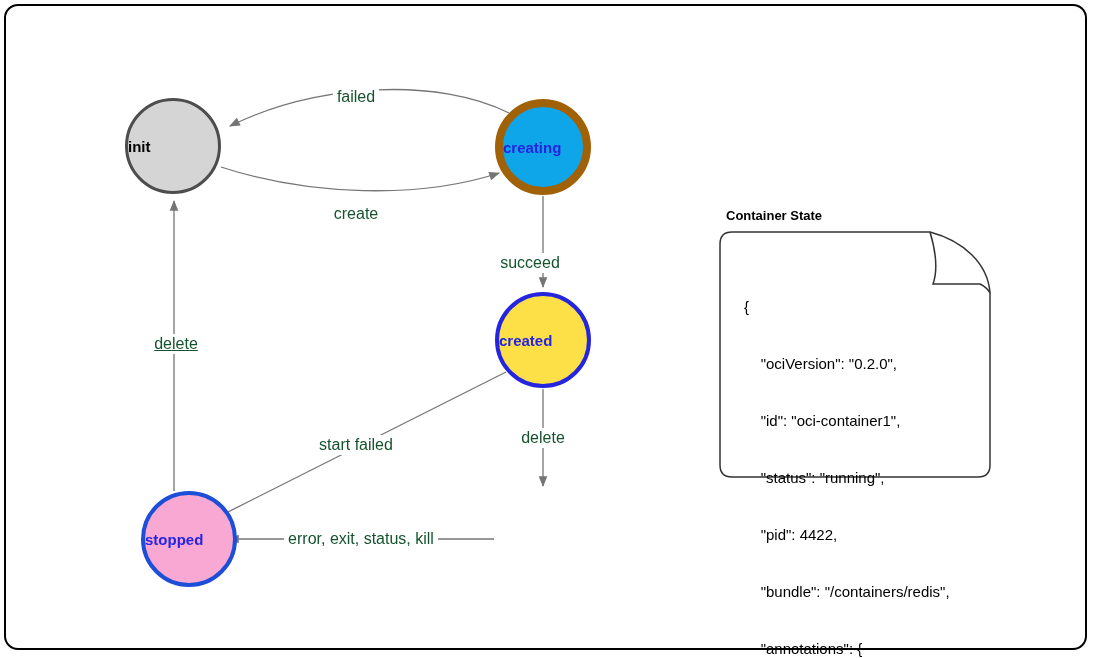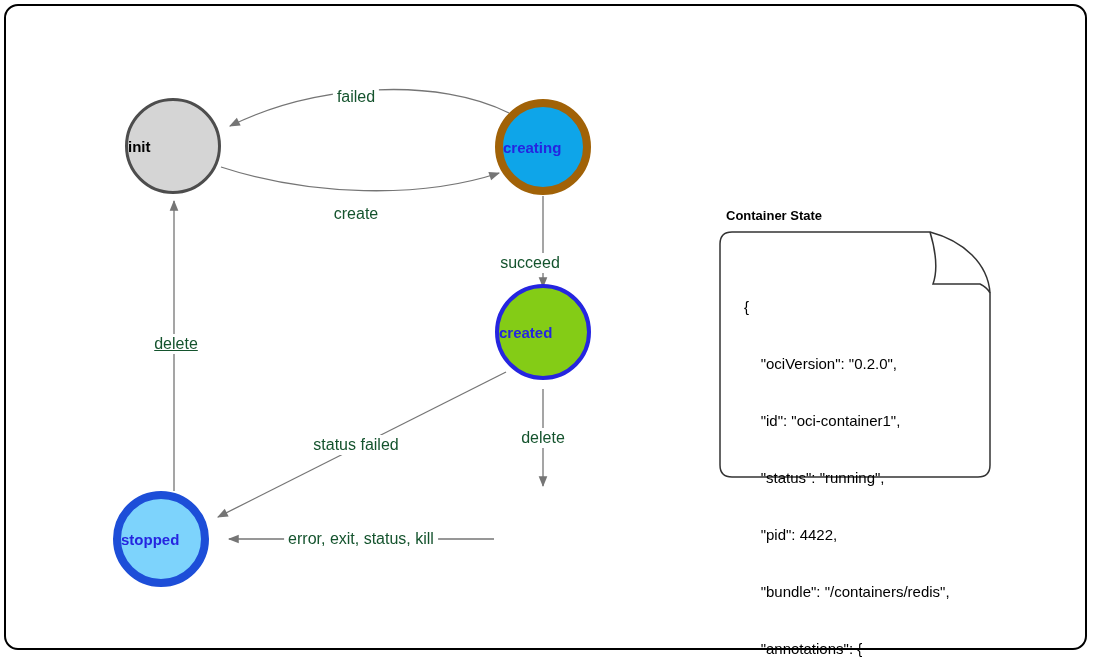--- a/index.html
+++ b/index.html
@@ -36,22 +36,22 @@
     border-radius: 50%;
     box-sizing: border-box;
     display: flex;
     align-items: center;
     justify-content: flex-start;
     font-size: 15px;
     font-weight: bold;
   }
   .node-init    { left: 125px; top:  98px; background: #d5d5d5; border: 3px solid #4d4d4d; color: #000000; }
   .node-creating{ left: 495px; top:  99px; background: #0ea5e9; border: 8px solid #a16207; color: #2525e0; }
-  .node-created { left: 495px; top: 284px; background: #84cc16; border: 4px solid #2525e0; color: #2525e0; }
-  .node-stopped { left: 113px; top: 491px; background: #7dd3fc; border: 8px solid #1d4ed8; color: #2525e0; }
+  .node-created { left: 495px; top: 292px; background: #fde047; border: 4px solid #2525e0; color: #2525e0; }
+  .node-stopped { left: 141px; top: 491px; background: #f9a8d4; border: 4px solid #1d4ed8; color: #2525e0; }
   .node-running { left: 495px; top: 491px; background: #c4ecce; border: 4px solid #27a43b; color: #1e9e3a; }
   .edge-label {
     position: absolute;
     transform: translate(-50%, -50%);
     background: #ffffff;
     color: #14532d;
     font-size: 16px;
     padding: 1px 4px;
     white-space: nowrap;
   }
@@ -114,21 +114,21 @@
     <span>created</span>
   </div>
   <div class="node node-stopped">
     <span>stopped</span>
   </div>
 
   <div class="edge-label lbl-failed">failed</div>
   <div class="edge-label lbl-create">create</div>
   <div class="edge-label lbl-succeed">succeed</div>
   <div class="edge-label lbl-delete">delete</div>
-  <div class="edge-label lbl-startfailed">status failed</div>
+  <div class="edge-label lbl-startfailed">start failed</div>
   <div class="edge-label lbl-start">delete</div>
   <div class="edge-label lbl-error">error, exit, status, kill</div>
 
   <div class="note-title">Container State</div>
   <div class="note-code">
     <div>{</div>
     <div>    "ociVersion": "0.2.0",</div>
     <div>    "id": "oci-container1",</div>
     <div>    "status": "running",</div>
     <div>    "pid": 4422,</div>

